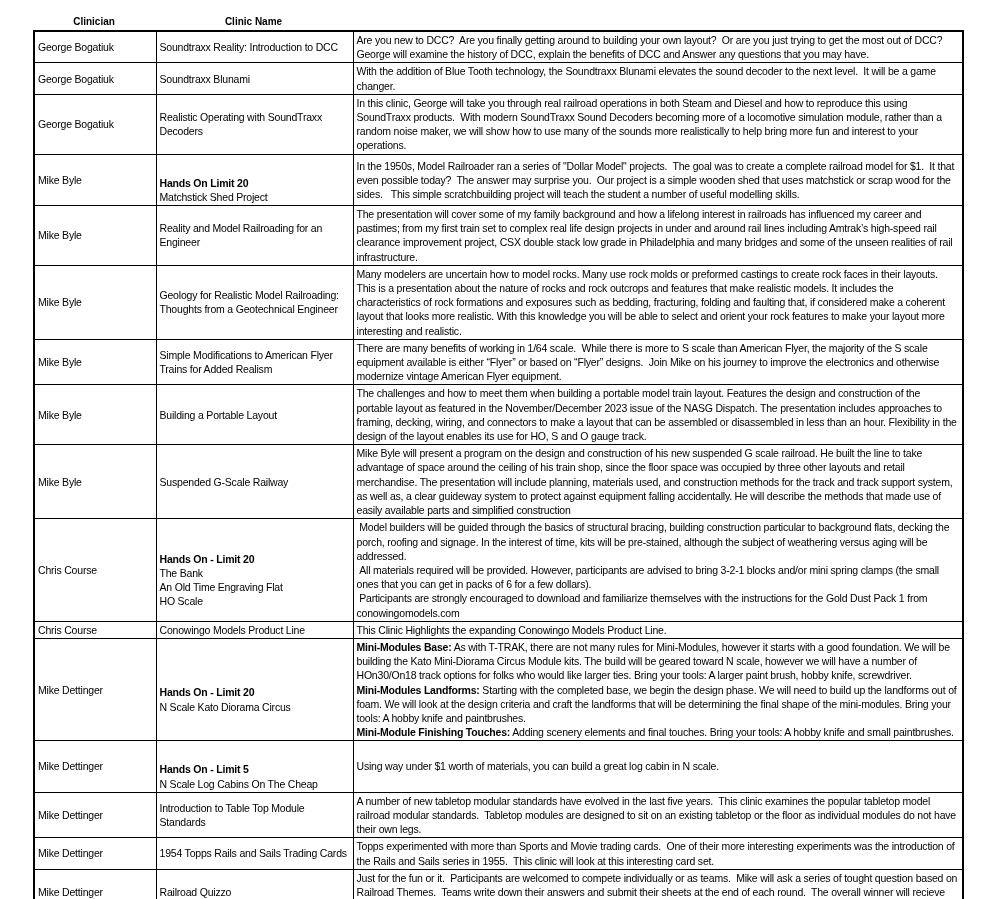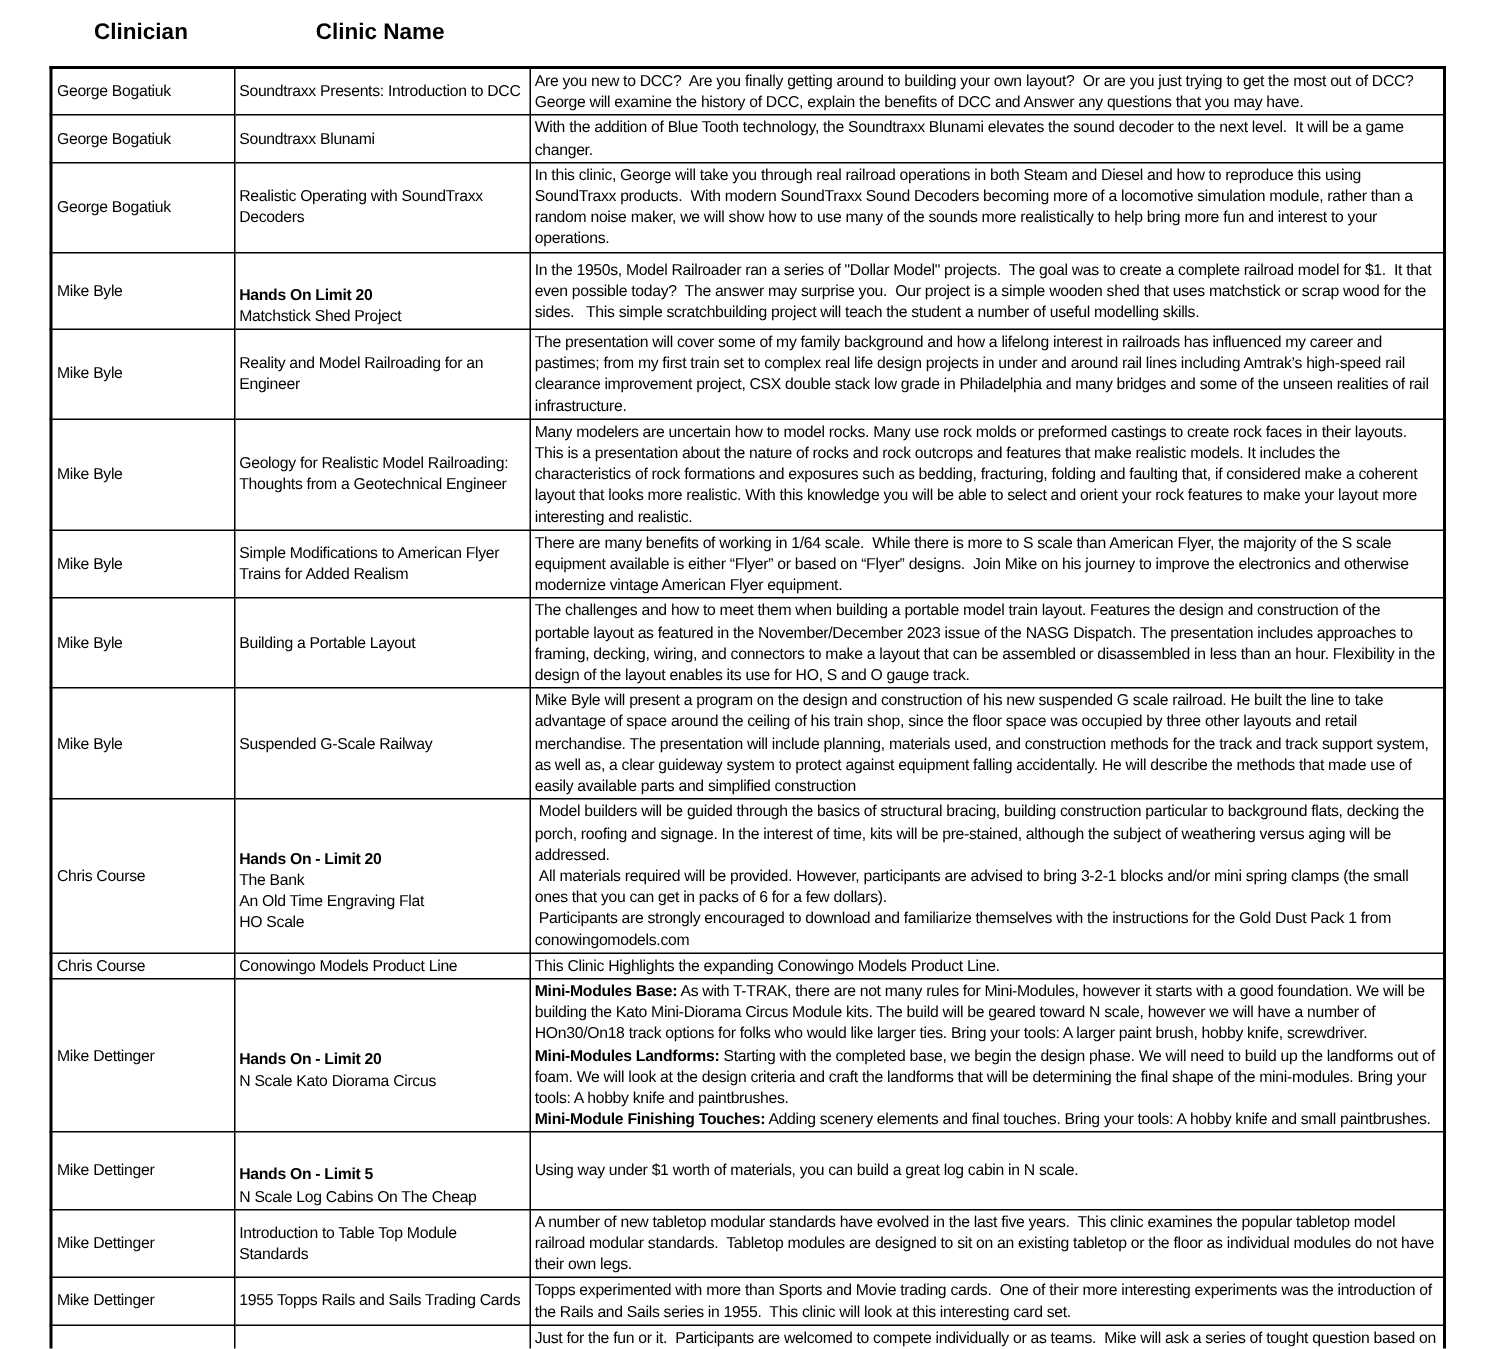--- a/index.html
+++ b/index.html
@@ -19,23 +19,23 @@
   }
   .sheet {
     position: absolute;
     left: 33px;
     top: 15px;
     width: 929px;
   }
   .header-row {
     display: flex;
     font-weight: bold;
-    font-size: 15px;
+    font-size: 10px;
     line-height: 13px;
-    margin-bottom: 16px;
+    margin-bottom: 2px;
   }
   .header-row .hc { text-align: center; }
   .hc.c1 { width: 122px; }
   .hc.c2 { width: 197px; }
   .hc.c3 { width: 610px; }
   table.clinics {
     border-collapse: collapse;
     table-layout: fixed;
     width: 929px;
     border: 2.5px solid #000;
@@ -70,21 +70,21 @@
     <table class="clinics">
       <colgroup>
           <col class="c1">
           <col class="c2">
           <col class="c3">
         </colgroup>
       <tbody id="clinics-body">
   <tr>
     <td class="c1">George Bogatiuk</td>
     <td class="c2">
-              <div class="cn-line">Soundtraxx Presents: Introduction to DCC</div>
+              <div class="cn-line">Soundtraxx Reality: Introduction to DCC</div>
             </td>
     <td class="c3">
               <div class="desc-para">Are you new to DCC?  Are you finally getting around to building your own layout?  Or are you just trying to get the most out of DCC? George will examine the history of DCC, explain the benefits of DCC and Answer any questions that you may have.</div>
             </td>
   </tr>
 
   <tr>
     <td class="c1">George Bogatiuk</td>
     <td class="c2">
               <div class="cn-line">Soundtraxx Blunami</div>
@@ -221,21 +221,21 @@
               <div class="cn-line">Introduction to Table Top Module Standards</div>
             </td>
     <td class="c3">
               <div class="desc-para">A number of new tabletop modular standards have evolved in the last five years.  This clinic examines the popular tabletop model railroad modular standards.  Tabletop modules are designed to sit on an existing tabletop or the floor as individual modules do not have their own legs.</div>
             </td>
   </tr>
 
   <tr>
     <td class="c1">Mike Dettinger</td>
     <td class="c2">
-              <div class="cn-line">1955 Topps Rails and Sails Trading Cards</div>
+              <div class="cn-line">1954 Topps Rails and Sails Trading Cards</div>
             </td>
     <td class="c3">
               <div class="desc-para">Topps experimented with more than Sports and Movie trading cards.  One of their more interesting experiments was the introduction of the Rails and Sails series in 1955.  This clinic will look at this interesting card set.</div>
             </td>
   </tr>
 
   <tr>
     <td class="c1">Mike Dettinger</td>
     <td class="c2">
               <div class="cn-line">Railroad Quizzo</div>

